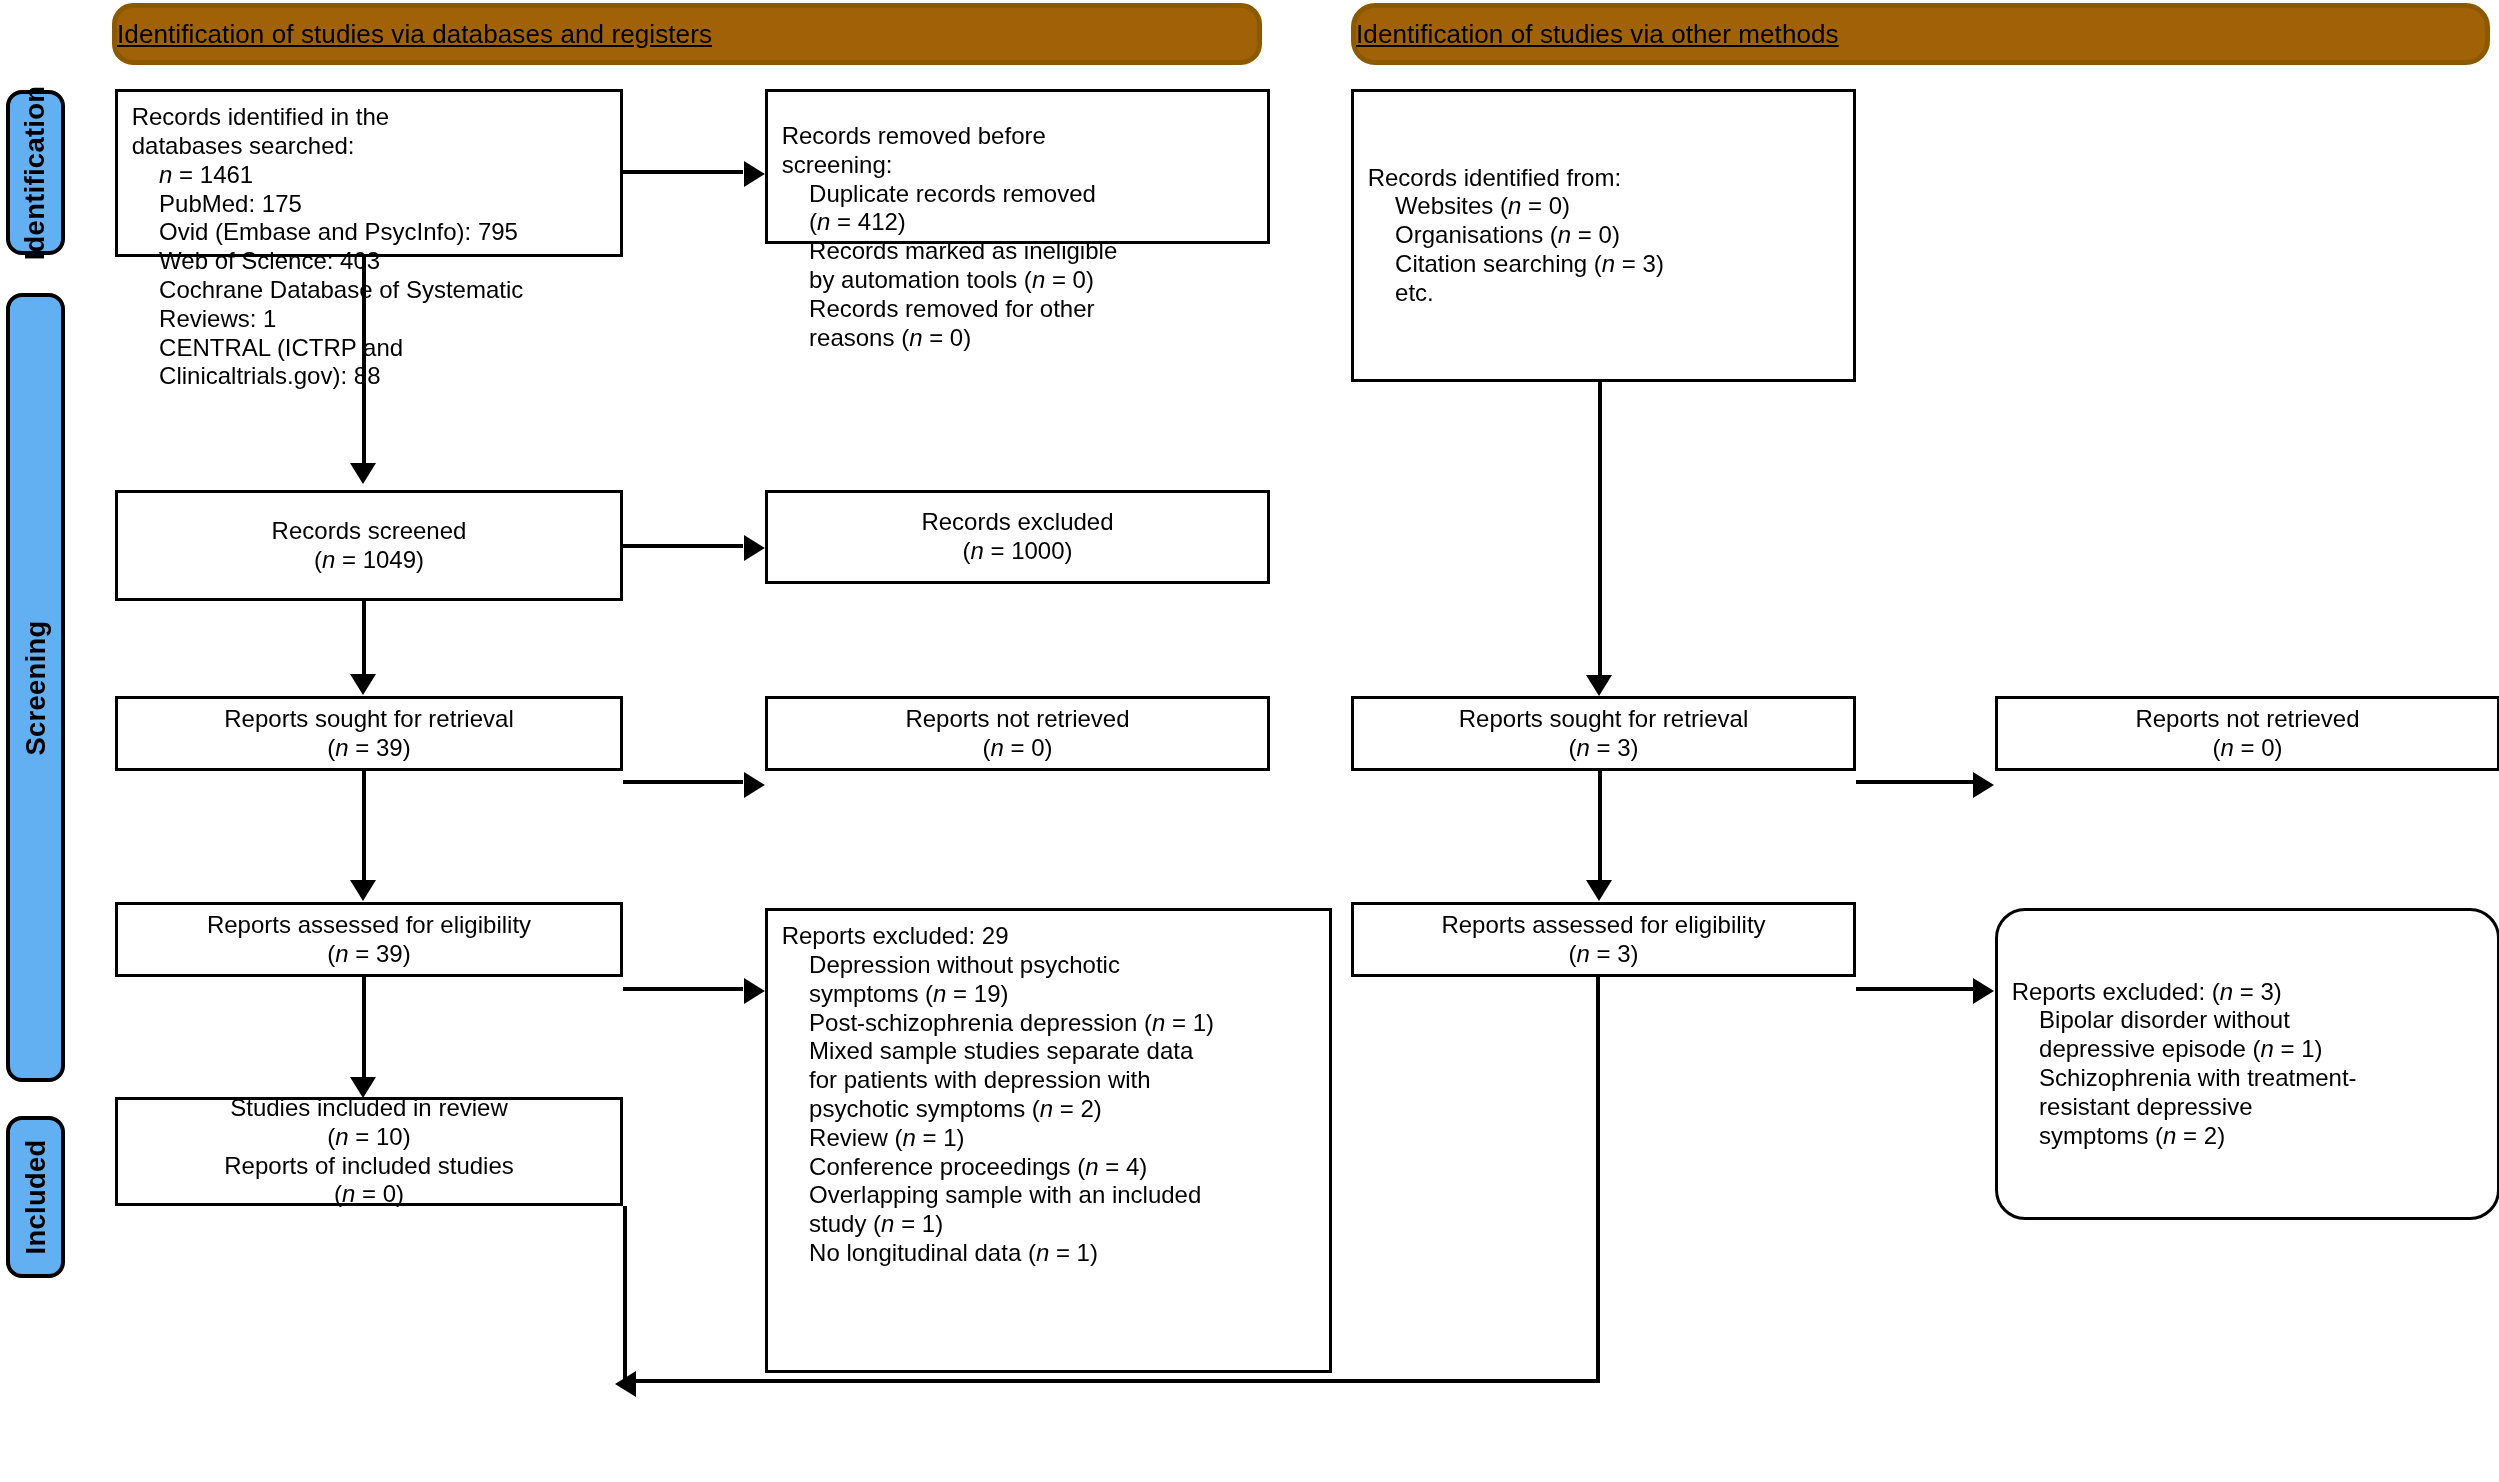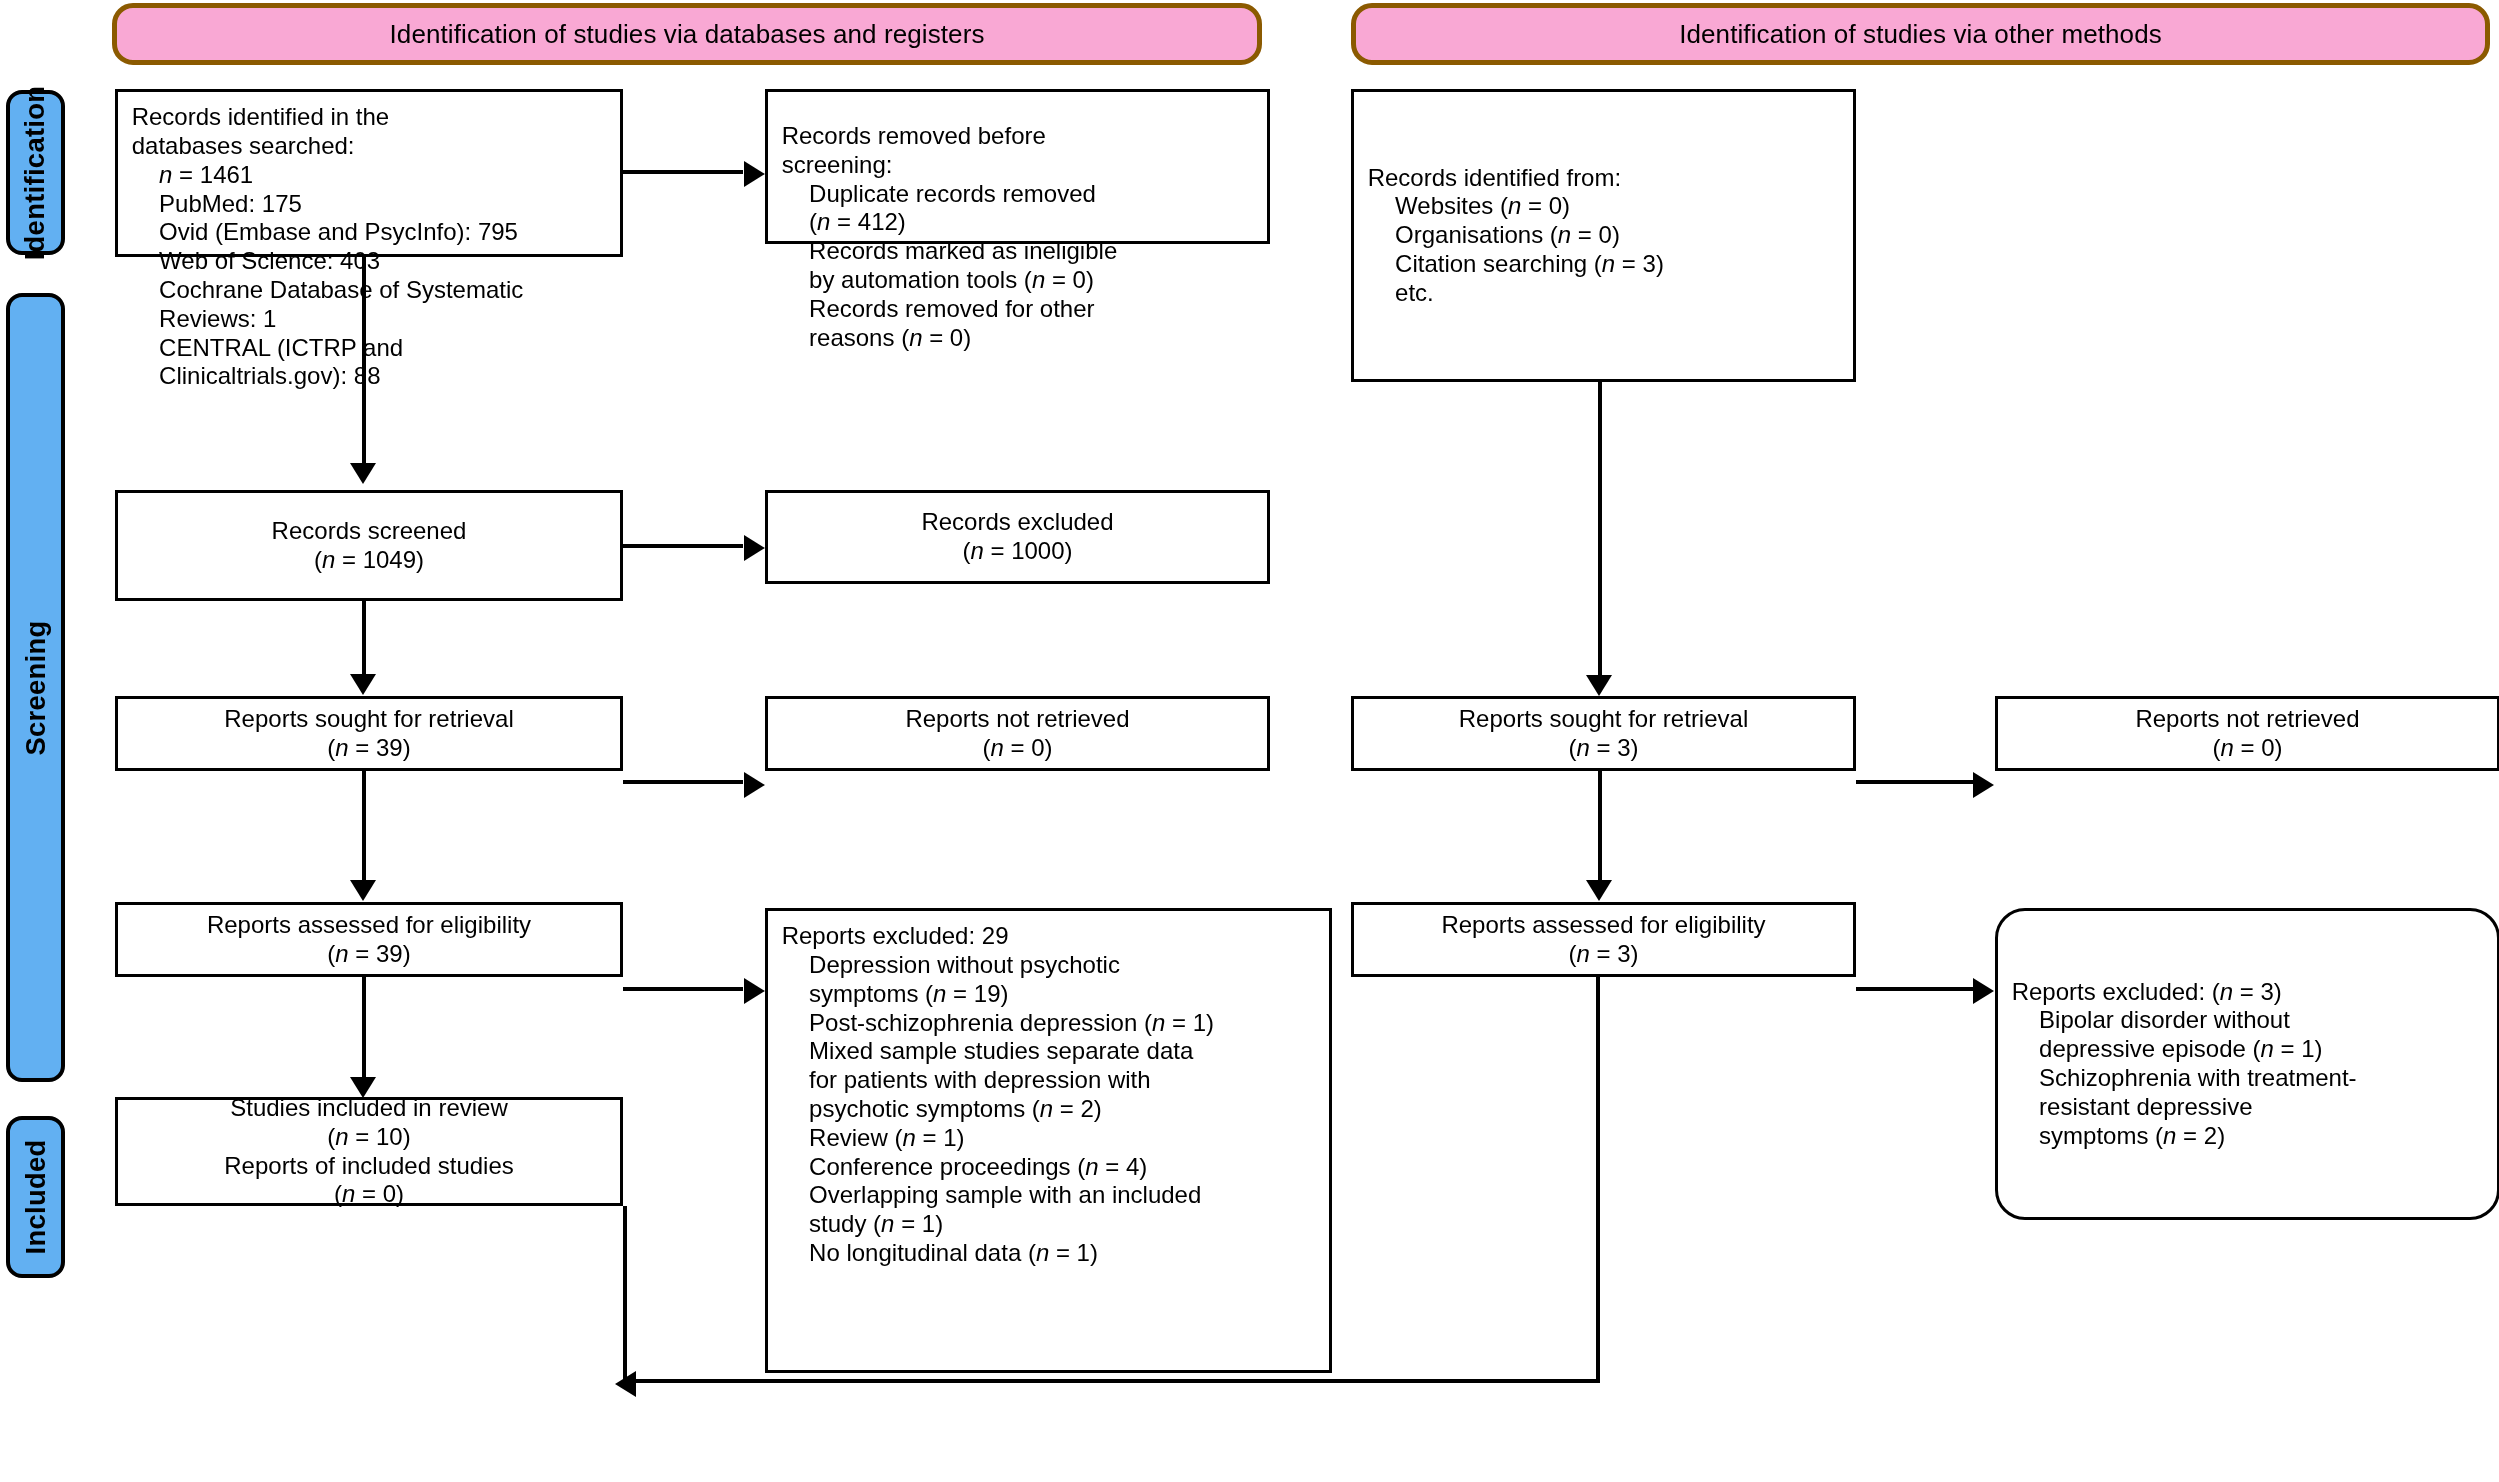--- a/index.html
+++ b/index.html
@@ -6,29 +6,30 @@
   #root{
     position:relative;
     width:2500px;height:1482px;
     background:#ffffff;
     font-family:"Liberation Sans", sans-serif;
     overflow:hidden;
   }
   
   .hdr{
     position:absolute;
-    background:#f9a8d4;
+    background:#a16207;
     border:5.6px solid #8B5A00;
     border-radius:21px;
     box-sizing:border-box;
-    display:flex;align-items:center;justify-content:center;
+    display:flex;align-items:center;justify-content:flex-start;
     color:#000;
     font-size:26px;
     letter-spacing:0.1px;
     text-align:center;
+    text-decoration:underline;
   }
   
   .rail{
     position:absolute;
     background:#62B0F2;
     border:4.4px solid #000;
     border-radius:16px;
     box-sizing:border-box;
     display:flex;align-items:center;justify-content:center;
   }
@@ -84,21 +85,21 @@
     border-right:21px solid #000;}
 </style>
 </head>
 <body>
 
 <div id="root">
 
   <div class="hdr" style="left:112px;top:3.1px;width:1150px;height:62px;">
     <span>Identification of studies via databases and registers</span>
   </div>
-  <div class="hdr" style="left:1351px;top:3.1px;width:1139px;height:62px;">
+  <div class="hdr" style="left:1351px;top:3.1px;width:1139px;height:62px;border-radius:24px;">
     <span>Identification of studies via other methods</span>
   </div>
 
   <div class="rail" style="left:6.2px;top:90px;width:59px;height:165px;">
     <span>Identification</span>
   </div>
   <div class="rail" style="left:6.2px;top:293px;width:59px;height:789px;">
     <span>Screening</span>
   </div>
   <div class="rail" style="left:6.2px;top:1116px;width:59px;height:162px;">

